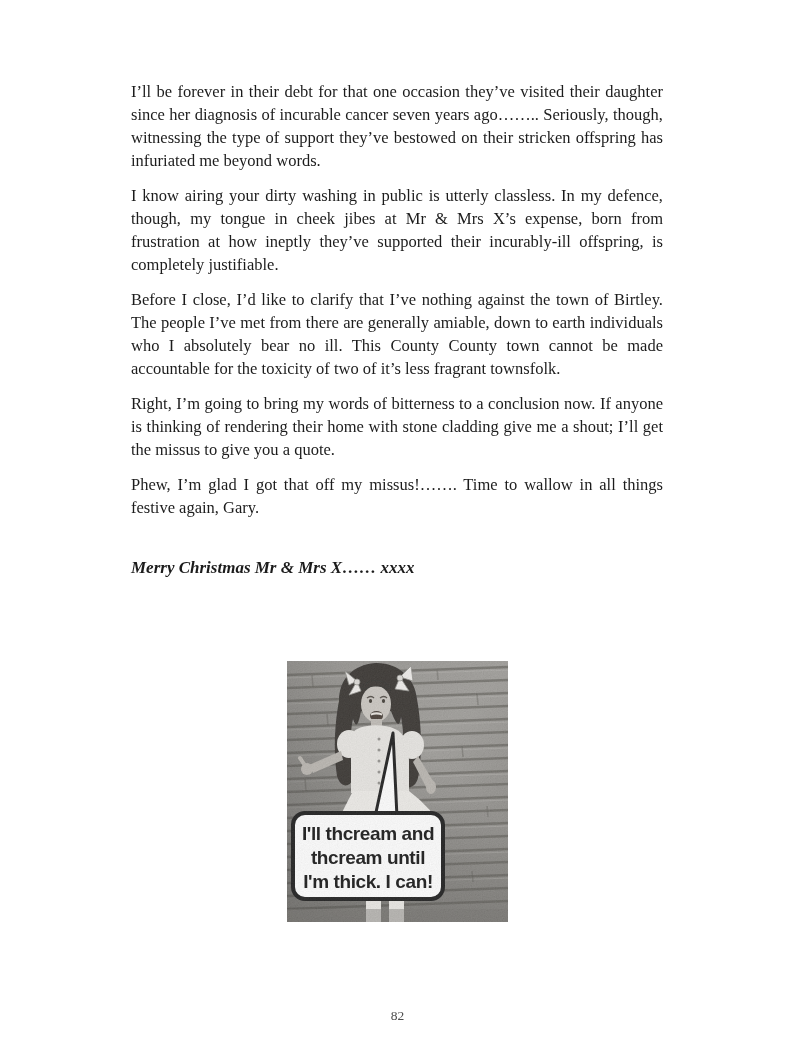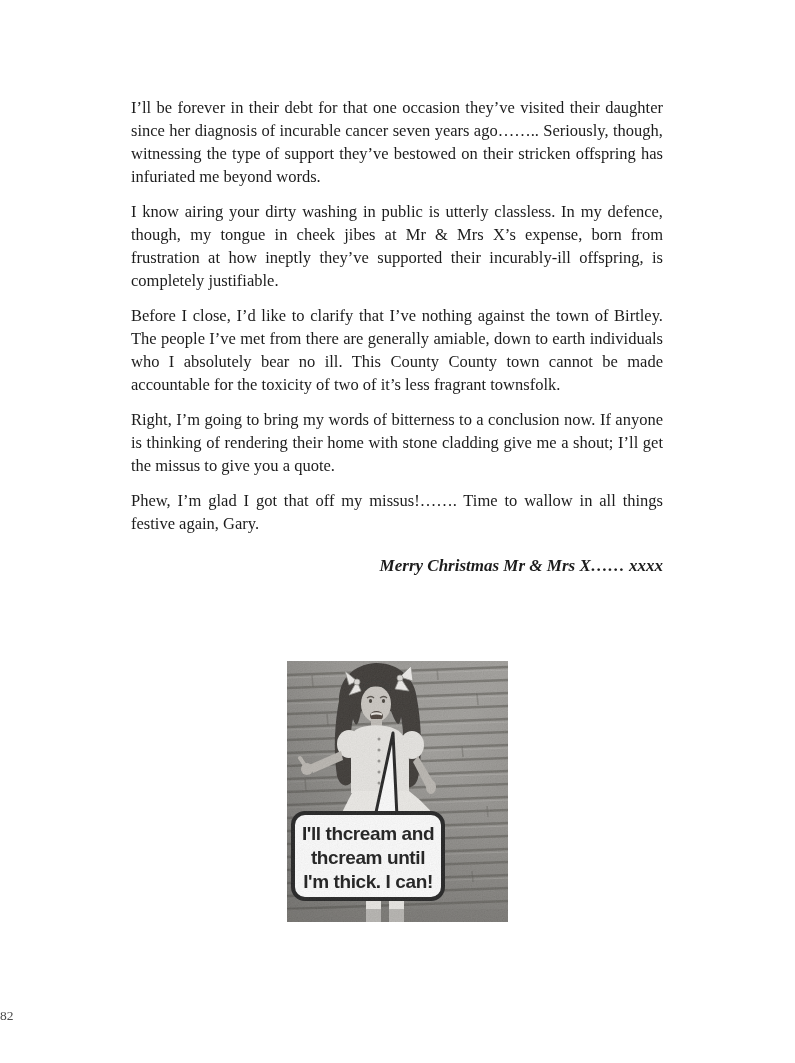--- a/index.html
+++ b/index.html
@@ -12,49 +12,50 @@
     width: 795px;
     height: 1063px;
     background: #ffffff;
     overflow: hidden;
     font-family: "Liberation Serif", serif;
     color: #1c1c1c;
   }
   .letter-body {
     position: absolute;
     left: 131px;
-    top: 96px;
+    top: 80px;
     width: 532px;
     font-size: 16.5px;
     line-height: 23px;
     text-align: justify;
   }
   .letter-body p {
     margin: 0 0 12px 0;
   }
   .letter-body p.signature {
     font-weight: bold;
     font-style: italic;
     font-size: 17px;
-    text-align: right;
-    margin-top: 19px;
+    text-align: left;
+    margin-top: 37px;
   }
   figure.photo {
     position: absolute;
     left: 287px;
     top: 661px;
     width: 199px;
     height: 261px;
     margin: 0;
   }
   .page-footer {
     position: absolute;
     left: 0;
     right: 0;
     top: 1008px;
+    text-align: center;
     font-size: 13.5px;
     color: #4c4c4c;
   }
   svg text.bubble-text {
     font-family: "Liberation Sans", sans-serif;
     font-weight: bold;
     font-size: 19px;
     letter-spacing: -0.4px;
     fill: #0b0b0b;
   }

